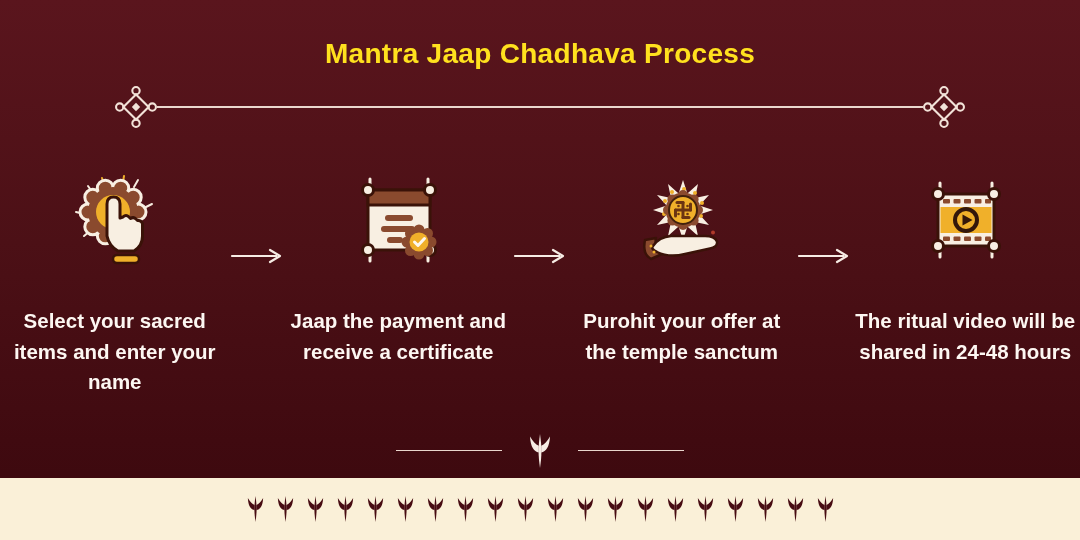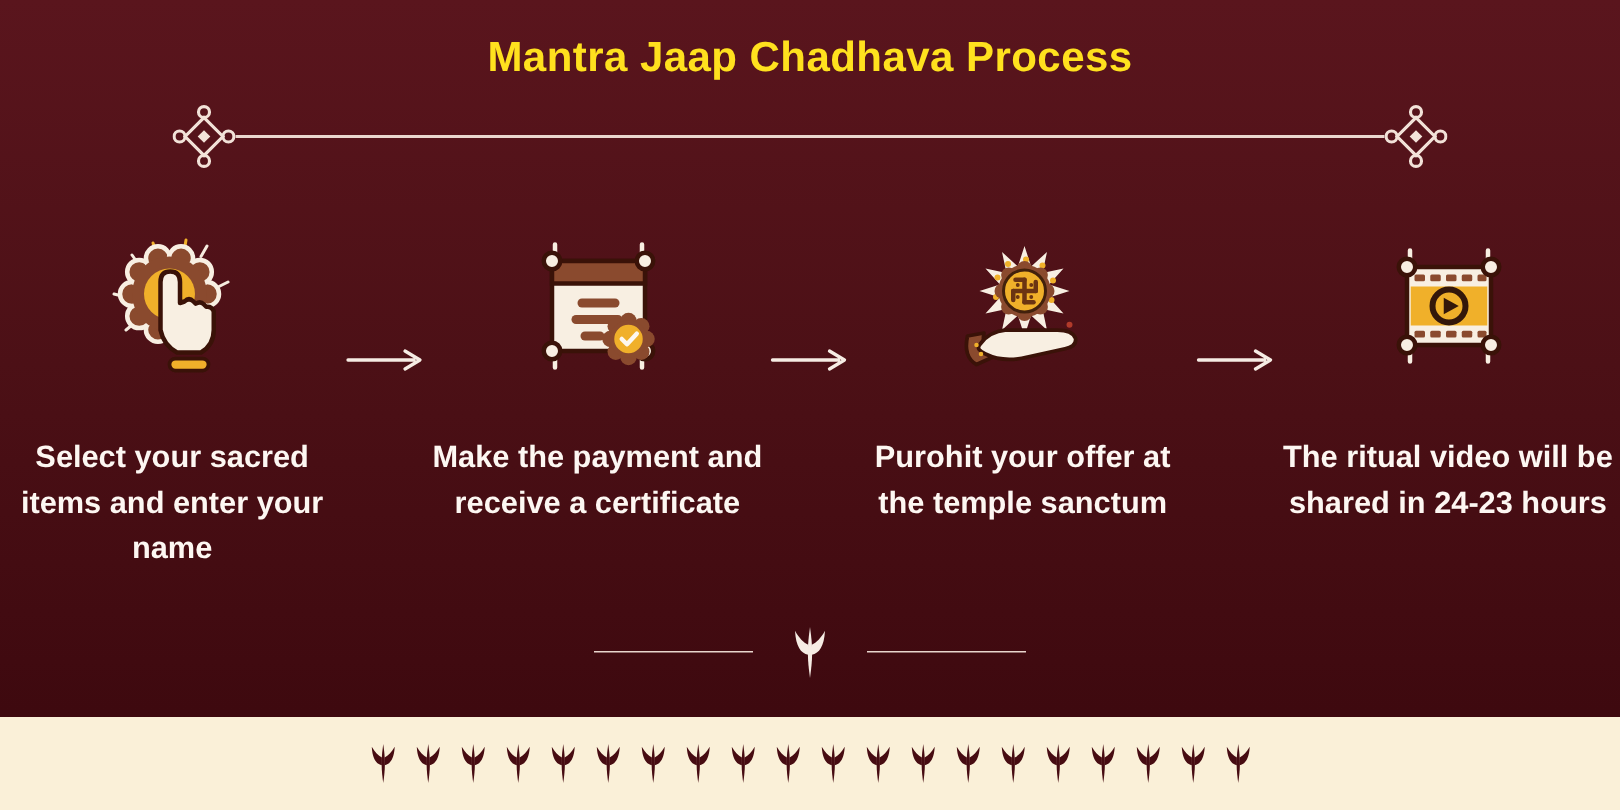--- a/index.html
+++ b/index.html
@@ -2,21 +2,21 @@
 <html><head>
 <meta charset="utf-8">
 <style>
   html,body { margin:0; padding:0; background:#222; }
   .canvas {
     position:relative; width:1080px; height:540px; overflow:hidden;
     background:linear-gradient(180deg,#5a151d 0%, #4c1016 45%, #3a070d 100%);
     font-family:"Liberation Sans", sans-serif;
   }
   .title {
-    margin-top:22px; text-align:center;
+    margin-top:38px; text-align:center;
     font-size:28px; font-weight:700; letter-spacing:0.3px;
     color:#ffe11e;
   }
   .header-divider {
     width:850px; margin:16px auto 0 auto;
     display:flex; align-items:center;
   }
   .header-divider .hline { flex:1; height:1.5px; background:#f2e2d8; opacity:0.95; }
   .ornament { flex:0 0 auto; }
   .steps-row {
@@ -129,21 +129,21 @@
             <circle cx="67.5" cy="80.5" r="5.5" fill="#8a4a2e"></circle>
           <circle cx="64" cy="72" r="5.5" fill="#8a4a2e"></circle>
             <circle cx="67.5" cy="63.5" r="5.5" fill="#8a4a2e"></circle>
           <circle cx="76" cy="60" r="5.5" fill="#8a4a2e"></circle>
             <circle cx="84.5" cy="63.5" r="5.5" fill="#8a4a2e"></circle>
         </g>
         <circle cx="76" cy="72" r="12.5" fill="#8a4a2e"></circle>
         <circle cx="76" cy="72" r="9.5" fill="#f0b02a"></circle>
         <path d="M71.5 72 L75 75.5 L81.5 68.5" fill="none" stroke="#fdf8ef" stroke-width="3" stroke-linecap="round" stroke-linejoin="round"></path>
       </svg>
-      <div class="step-label">Make the payment and receive a certificate</div>
+      <div class="step-label">Jaap the payment and receive a certificate</div>
     </div>
 
     <svg class="arrow" width="54" height="16" viewBox="0 0 54 16">
       <path d="M2 8 H46 M40 2 L50 8 L40 14" fill="none" stroke="#f6ece4" stroke-width="2.2" stroke-linecap="round" stroke-linejoin="round"></path>
     </svg>
 
     <div class="step">
       <svg class="step-icon" width="110" height="100" viewBox="0 0 110 100">
         <polygon fill="#f8efe2" points="86,40 72.4,35.6 82,25 68,28 71,14 60.4,23.6 56,10 51.6,23.6 41,14 44,28 30,25 39.6,35.6 26,40 39.6,44.4 30,55 44,52 41,66 51.6,56.4 56,70 60.4,56.4 71,66 68,52 82,55 72.4,44.4"></polygon>
         <g fill="#f0b02a">
@@ -209,21 +209,21 @@
             <rect x="64.5" y="66.5" width="7" height="4.5" rx="1"></rect>
           <rect x="75" y="66.5" width="6" height="4.5" rx="1"></rect>
         </g>
         <circle cx="56" cy="50" r="11" fill="#f0b02a" stroke="#33170a" stroke-width="4"></circle>
         <path d="M52.5 44.5 L62.5 50 L52.5 55.5 Z" fill="#33170a"></path>
         <circle cx="28" cy="24" r="5.5" fill="#f8efe2" stroke="#3a1208" stroke-width="3"></circle>
         <circle cx="84" cy="24" r="5.5" fill="#f8efe2" stroke="#3a1208" stroke-width="3"></circle>
         <circle cx="28" cy="76" r="5.5" fill="#f8efe2" stroke="#3a1208" stroke-width="3"></circle>
         <circle cx="84" cy="76" r="5.5" fill="#f8efe2" stroke="#3a1208" stroke-width="3"></circle>
       </svg>
-      <div class="step-label">The ritual video will be shared in 24-23 hours</div>
+      <div class="step-label">The ritual video will be shared in 24-48 hours</div>
     </div>
 
   </div>
 
   <div class="bottom-divider">
     <div class="dline"></div>
     <svg class="d-trident" width="24" height="34" viewBox="0 0 24 34">
         <use href="#trident-shape"></use>
       </svg>
     <div class="dline"></div>

